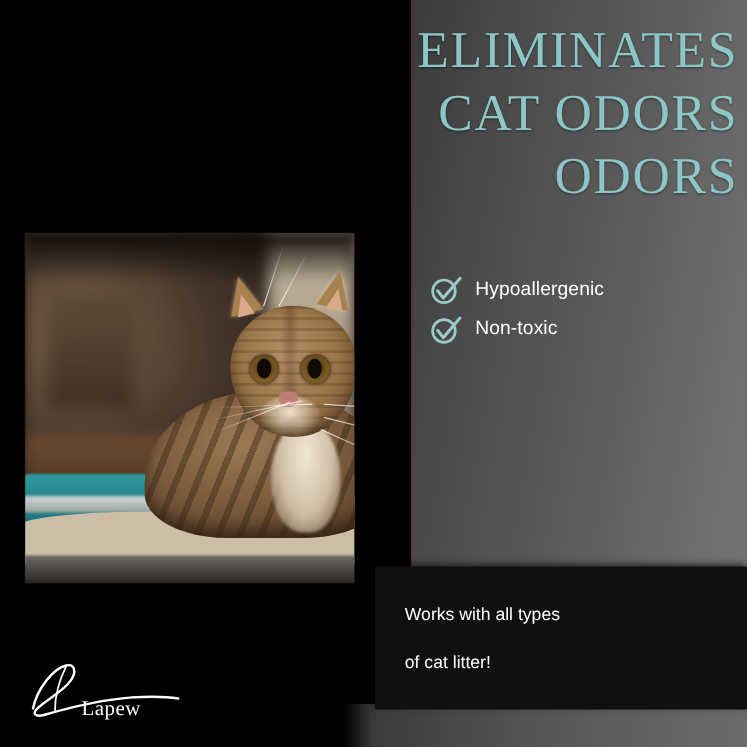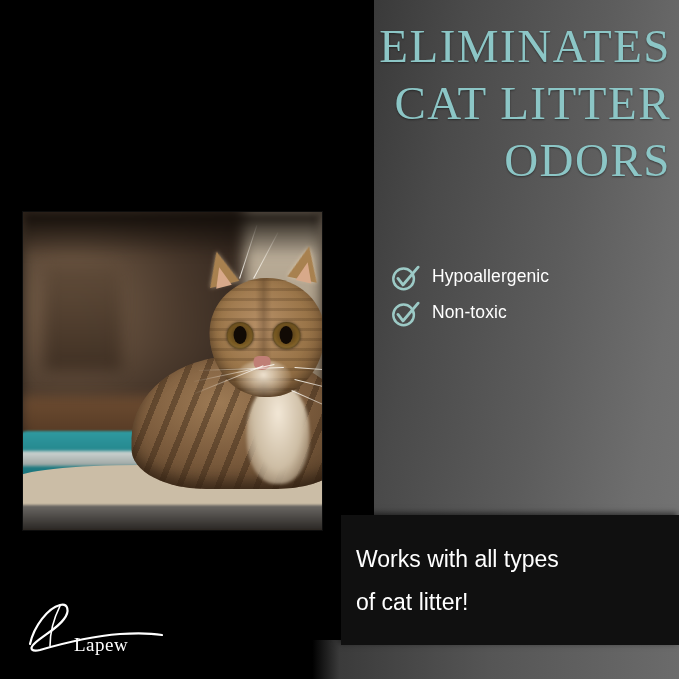--- a/index.html
+++ b/index.html
@@ -213,21 +213,21 @@
     position: absolute;
     height: 1px;
     background: linear-gradient(90deg, rgba(255,252,245,0.9), rgba(255,252,245,0.05));
     transform-origin: left center;
   }
 
   
   .features {
     position: absolute;
     left: 390px;
-    top: 264px;
+    top: 250px;
     width: 285px;
   }
   .feature-row {
     display: flex;
     align-items: flex-start;
     margin-bottom: 8px;
   }
   .check-icon {
     flex: 0 0 auto;
     width: 30px;
@@ -247,25 +247,25 @@
     position: absolute;
     left: 341px;
     top: 515px;
     width: 338px;
     height: 130px;
     background: #101010;
     box-shadow: -2px -2px 6px rgba(0,0,0,0.6);
   }
   .tagline {
     position: absolute;
-    left: 15px;
+    left: 27px;
     top: 23px;
     width: 290px;
     color: #ffffff;
-    font-size: 23px;
+    font-size: 16px;
     line-height: 43px;
   }
 
   
   .logo {
     position: absolute;
     left: 24px;
     top: 600px;
     width: 160px;
     height: 62px;
@@ -285,21 +285,21 @@
 <body>
 
 <div class="ad">
 
   <div class="bg-black"></div>
   <div class="bg-gray"></div>
   <div class="bg-gray-bottom"></div>
 
   <div class="headline">
     <span class="hl-line">ELIMINATES</span>
-    <span class="hl-line">CAT LITTER</span>
+    <span class="hl-line">CAT ODORS</span>
     <span class="hl-line">ODORS</span>
   </div>
 
   <div class="photo">
     <div class="photo-scene">
       <div class="ph-room"></div>
       <div class="ph-wall"></div>
       <div class="ph-furniture"></div>
       <div class="ph-dark-top"></div>
       <div class="ph-floor"></div>

